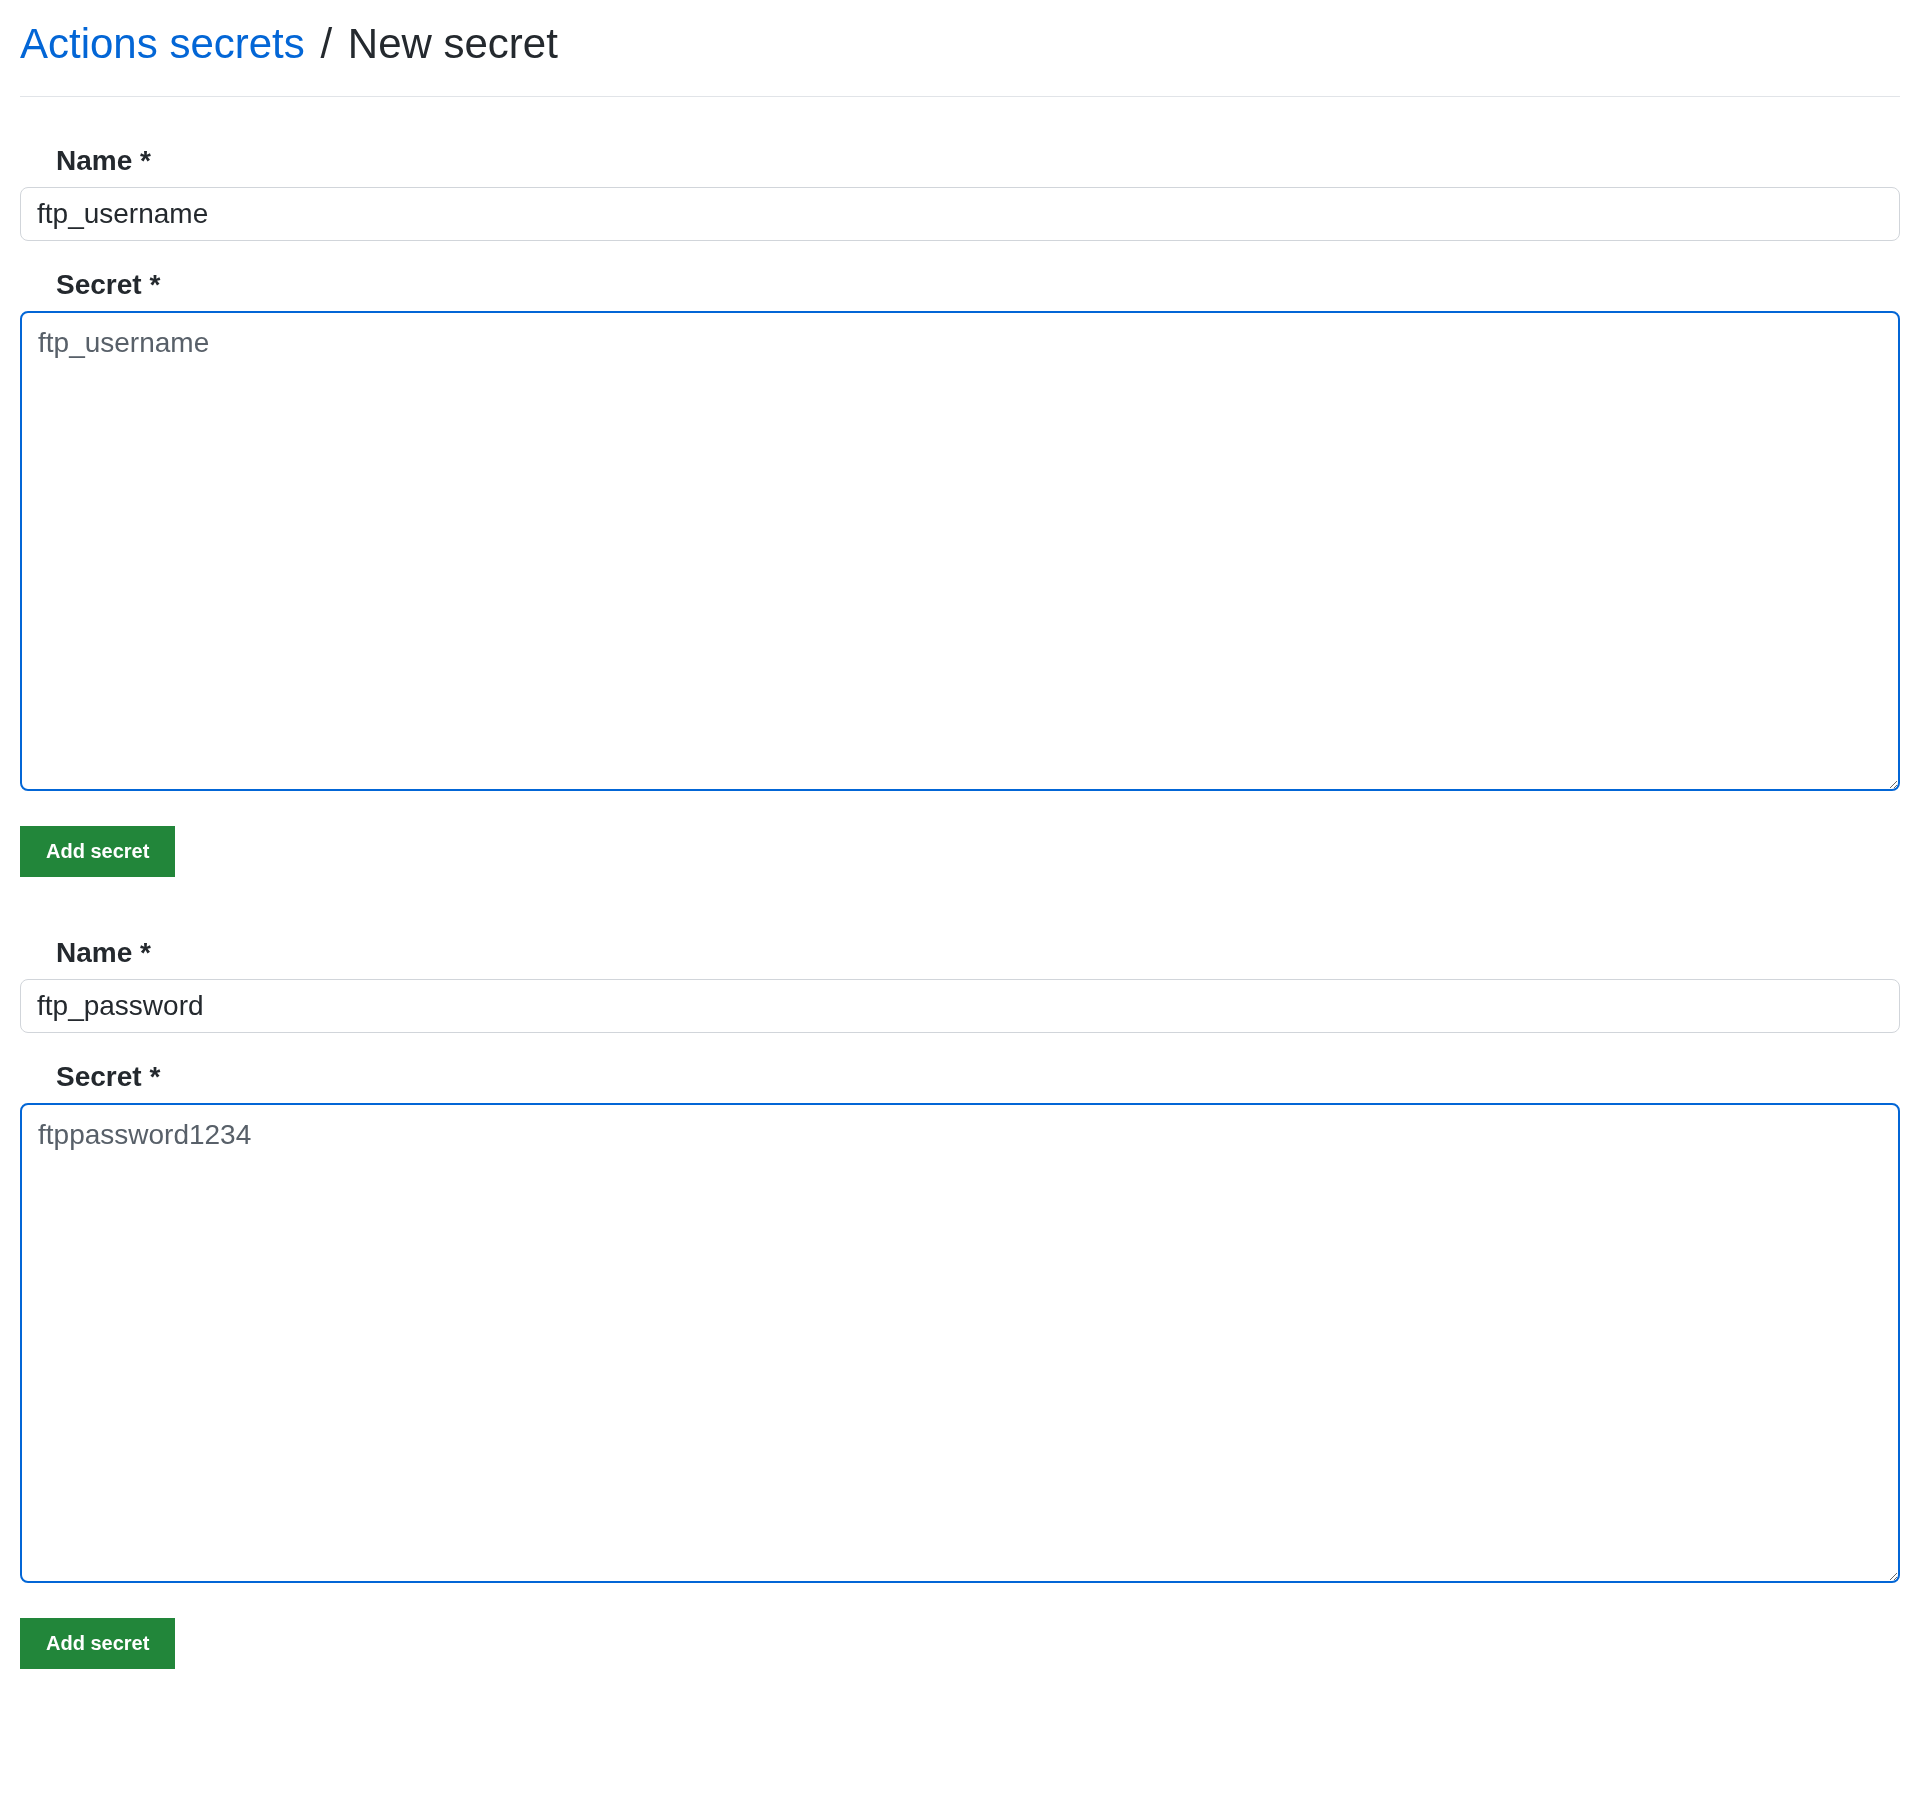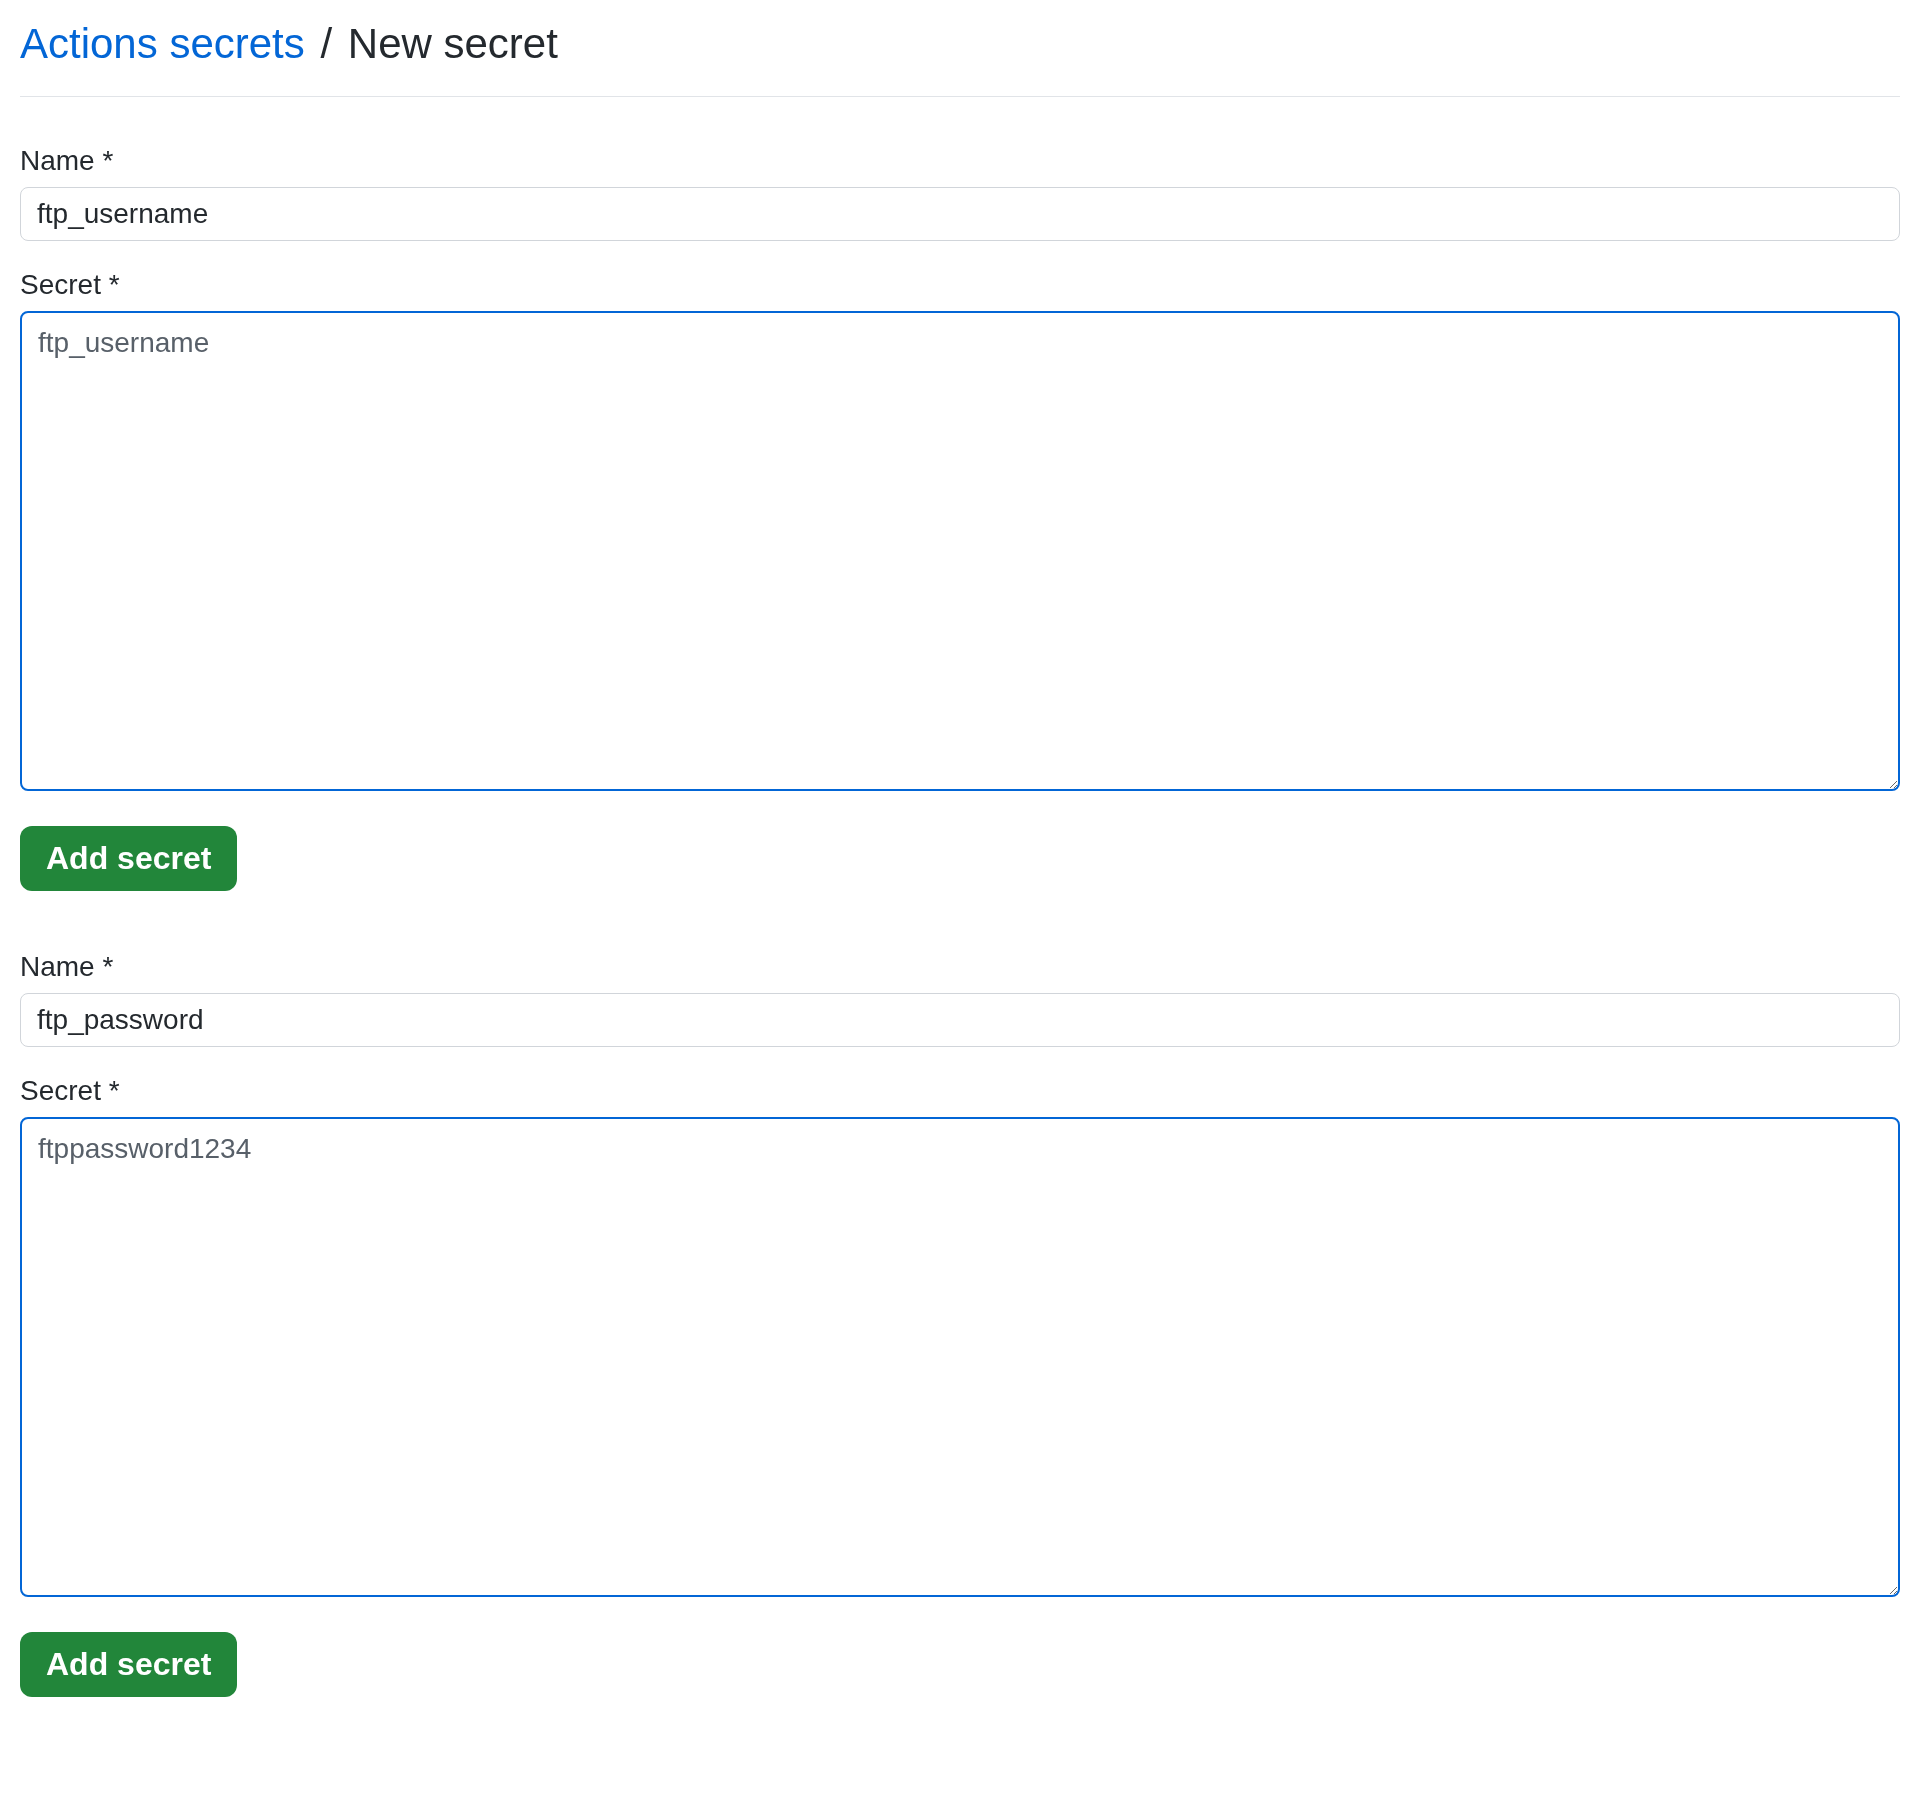--- a/index.html
+++ b/index.html
@@ -18,23 +18,24 @@
     margin-bottom: 48px;
     font-size: 42px;
     font-weight: 400;
   }
   .page-header .link { color: #0366d6; }
   .page-header .sep { color: #24292e; margin: 0 4px; }
   .page-header .current { color: #24292e; }
   .form-block { margin-bottom: 60px; }
   .field-label {
     display: block;
-    font-weight: 400;
+    font-weight: 700;
     margin-bottom: 10px;
     font-size: 28px;
+    margin-left: 36px;
   }
   .text-input {
     width: 100%;
     padding: 10px 16px;
     font-size: 28px;
     border: 1px solid #d1d5da;
     border-radius: 8px;
     background: #ffffff;
     color: #24292e;
     font-family: inherit;
@@ -48,26 +49,26 @@
     border-radius: 8px;
     background: #ffffff;
     color: #586069;
     font-family: inherit;
     resize: both;
   }
   .field-group { margin-bottom: 28px; }
   .btn {
     display: inline-block;
     padding: 14px 26px;
-    font-size: 32px;
+    font-size: 20px;
     font-weight: 600;
     color: #ffffff;
     background-color: #22863a;
     border: none;
-    border-radius: 12px;
+    border-radius: 0;
     cursor: pointer;
     font-family: inherit;
   }
 </style>
 </head>
 <body>
 
 <div class="container">
 
   <div class="page-header">

